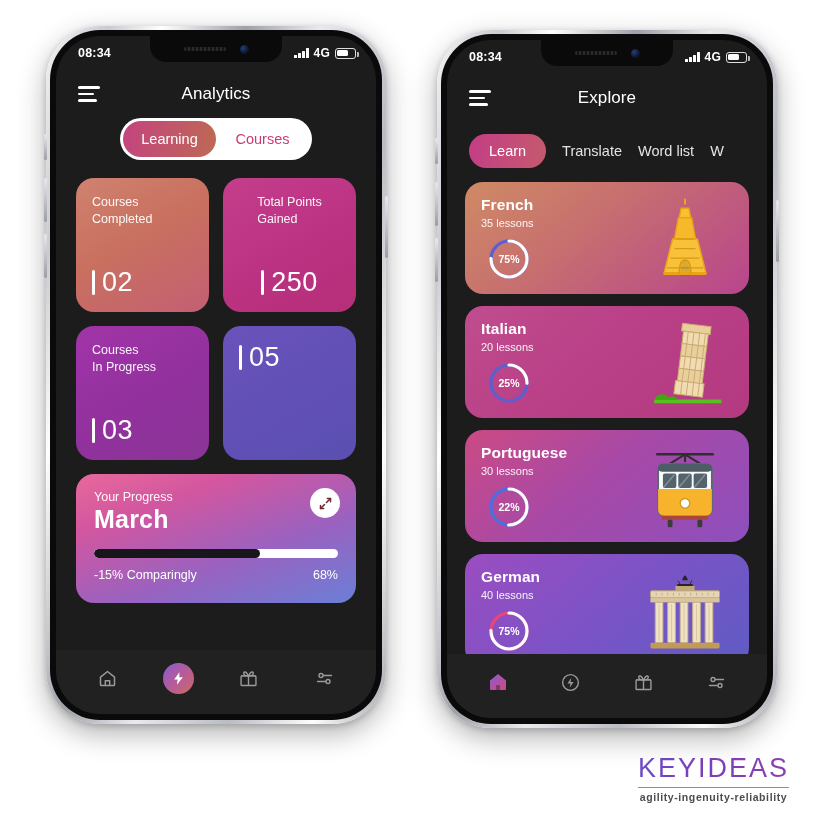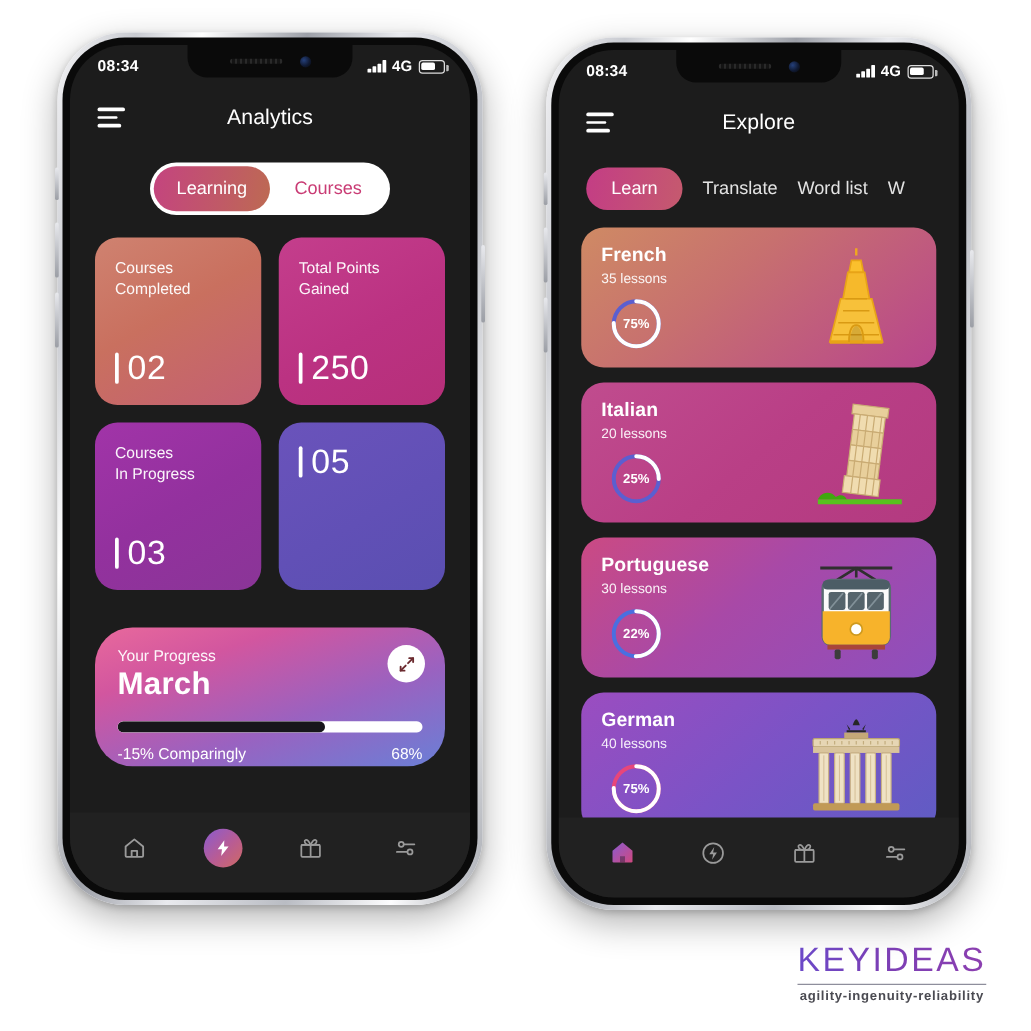--- a/index.html
+++ b/index.html
@@ -81,21 +81,21 @@
   .menu-icon span { display: block; height: 2.4px; border-radius: 2px; background: #fff; }
   .menu-icon span:nth-child(1){ width: 22px; }
   .menu-icon span:nth-child(2){ width: 16px; }
   .menu-icon span:nth-child(3){ width: 19px; }
   .app-title {
     position: absolute; left: 0; right: 0; text-align: center;
     color: #fff; font-size: 17px; font-weight: 400; letter-spacing: .1px;
   }
 
   
-  .seg-wrap { display: flex; justify-content: center; margin-top: 12px; }
+  .seg-wrap { display: flex; justify-content: center; margin-top: 0; }
   .segmented {
     display: flex; background: #fff; border-radius: 30px;
     padding: 3px; width: 192px; height: 42px; align-items: center;
   }
   .seg {
     flex: 1; height: 36px; border-radius: 30px;
     display: flex; align-items: center; justify-content: center;
     font-size: 14.5px; cursor: pointer;
   }
   .seg.active { background: linear-gradient(100deg,#c4447f 0%,#c05a66 60%,#bd6a52 100%); color: #fff; }
@@ -108,27 +108,27 @@
   }
   .stat {
     height: 134px; border-radius: 18px; padding: 16px 16px 14px;
     display: flex; flex-direction: column; justify-content: space-between;
     color: #fff; overflow: hidden;
   }
   .stat .lbl { font-size: 12.5px; line-height: 1.35; font-weight: 400; color: rgba(255,255,255,.95); }
   .stat .val { font-size: 27px; font-weight: 500; display: flex; align-items: center; gap: 7px; letter-spacing: .5px; }
   .stat .val .tick { display:inline-block; width: 3px; height: 25px; background: #fff; border-radius: 2px; }
   .c1 { background: linear-gradient(150deg,#cf8270 0%,#c9705f 45%,#c35f73 100%); }
-  .c2 { background: linear-gradient(150deg,#c43e8c 0%,#bb3282 55%,#b62f79 100%); }
+  .c2 { background: linear-gradient(150deg,#c43e8c 0%,#bb3282 55%,#b62f79 100%); align-items: center; }
   .c3 { background: linear-gradient(150deg,#a134a8 0%,#93319e 50%,#8a3597 100%); }
   .c4 { background: linear-gradient(150deg,#6a53bb 0%,#6150b6 55%,#5a4fb1 100%); }
 
   
   .progress-card {
-    margin: 30px 20px 0; border-radius: 30px; padding: 16px 18px 3px;
+    margin: 14px 20px 0; border-radius: 18px; padding: 16px 18px 21px;
     background: linear-gradient(160deg,#e8699c 0%,#d2569f 26%,#9a62c0 62%,#6a7fd6 100%);
     position: relative; color: #fff;
   }
   .pc-label { font-size: 12.5px; opacity: .95; }
   .pc-month { font-size: 25px; font-weight: 700; margin-top: 1px; letter-spacing: .2px; }
   .expand-btn {
     position: absolute; top: 14px; right: 16px;
     width: 30px; height: 30px; border-radius: 50%;
     background: #fff; display: flex; align-items: center; justify-content: center;
     cursor: pointer;

